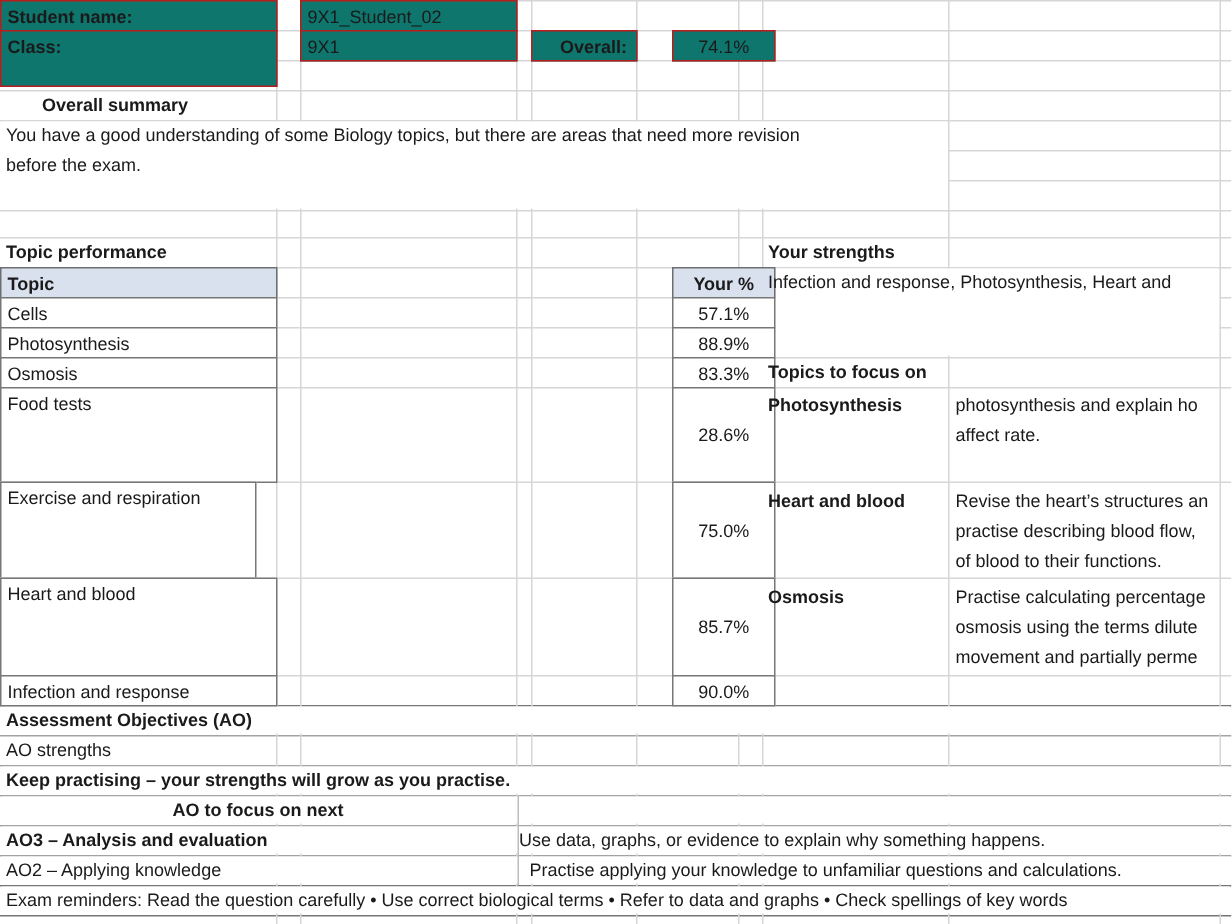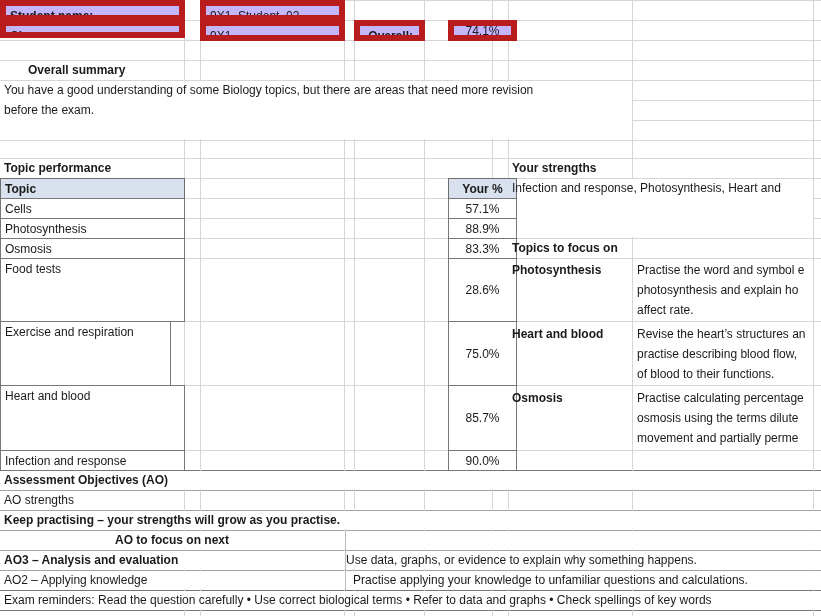--- a/index.html
+++ b/index.html
@@ -4,21 +4,21 @@
 <style>
   html,body{margin:0;padding:0;}
   body{font-family:"Liberation Sans",sans-serif;color:#1a1a1a;background:#fff;}
   #sheet{position:relative;width:821px;height:616px;background:#fff;overflow:hidden;
          font-size:12px;line-height:20px;}
   .ln{position:absolute;}
   .c{position:absolute;white-space:nowrap;overflow:hidden;padding-left:4px;box-sizing:border-box;}
   .b{font-weight:700;}
   .ctr{display:flex;align-items:center;justify-content:center;padding-left:0;margin-left:24px;}
   .r{text-align:right;padding-right:6px;padding-left:0;}
-  .box{border:6px solid #b91c1c;background:#c4b5fd;}
+  .box{border:1px solid #b91c1c;background:#0f766e;}
   .tcell{border:1px solid #777777;background:#fff;}
   .hdr{border:1px solid #6e6e6e;background:#D9E0EE;}
   .mask{position:absolute;background:#fff;}
   .dl{white-space:nowrap;overflow:hidden;height:20px;}
 </style>
 </head>
 <body>
 
 <div id="sheet">
 
@@ -67,21 +67,21 @@
       <div class="mask" style="left: 1px; top: 511px; width: 819px; height: 18px;"></div>
       <div class="mask" style="left: 1px; top: 531px; width: 819px; height: 18px;"></div>
       <div class="mask" style="left: 1px; top: 551px; width: 819px; height: 18px;"></div>
       <div class="mask" style="left: 1px; top: 571px; width: 819px; height: 18px;"></div>
       <div class="mask" style="left: 1px; top: 591px; width: 819px; height: 18px;"></div>
       <div class="ln" style="left: 345px; top: 530px; width: 1px; height: 60px; background: rgb(189, 189, 189);"></div>
     </div>
 
   <div class="c box b" style="left:0;top:0;width:185px;height:21px;">Student name:</div>
   <div class="c box" style="left:200px;top:0;width:145px;height:21px;">9X1_Student_02</div>
-  <div class="c box b" style="left:0;top:20px;width:185px;height:18px;">Class:</div>
+  <div class="c box b" style="left:0;top:20px;width:185px;height:38px;">Class:</div>
   <div class="c box" style="left:200px;top:20px;width:145px;height:21px;">9X1</div>
   <div class="c box b r" style="left:354px;top:20px;width:71px;height:21px;">Overall:</div>
   <div class="c box ctr" style="left:424px;top:20px;width:69px;height:21px;">74.1%</div>
 
   <div class="c b" style="left:0;top:60px;width:220px;height:20px;margin-left:24px;">Overall summary</div>
   <div class="c" style="left:0;top:80px;width:628px;height:58px;">
     <div class="dl">You have a good understanding of some Biology topics, but there are areas that need more revision</div>
     <div class="dl">before the exam.</div>
   </div>
 
@@ -106,21 +106,20 @@
   <div class="c tcell ctr" style="left:424px;top:238px;width:69px;height:21px;">83.3%</div>
   <div class="c tcell ctr" style="left:424px;top:258px;width:69px;height:64px;">28.6%</div>
   <div class="c tcell ctr" style="left:424px;top:321px;width:69px;height:65px;">75.0%</div>
   <div class="c tcell ctr" style="left:424px;top:385px;width:69px;height:66px;">85.7%</div>
   <div class="c tcell ctr" style="left:424px;top:450px;width:69px;height:21px;">90.0%</div>
 
   <div class="c b" style="left:508px;top:238px;width:124px;height:20px;">Topics to focus on</div>
 
   <div class="c b" style="left:508px;top:260px;width:122px;height:20px;">Photosynthesis</div>
   <div class="c" style="left:633px;top:260px;width:188px;height:61px;">
-    <div class="dl">Practise the word and symbol e</div>
     <div class="dl">photosynthesis and explain ho</div>
     <div class="dl">affect rate.</div>
   </div>
 
   <div class="c b" style="left:508px;top:324px;width:122px;height:20px;">Heart and blood</div>
   <div class="c" style="left:633px;top:324px;width:188px;height:61px;">
     <div class="dl">Revise the heart’s structures an</div>
     <div class="dl">practise describing blood flow,</div>
     <div class="dl">of blood to their functions.</div>
   </div>

